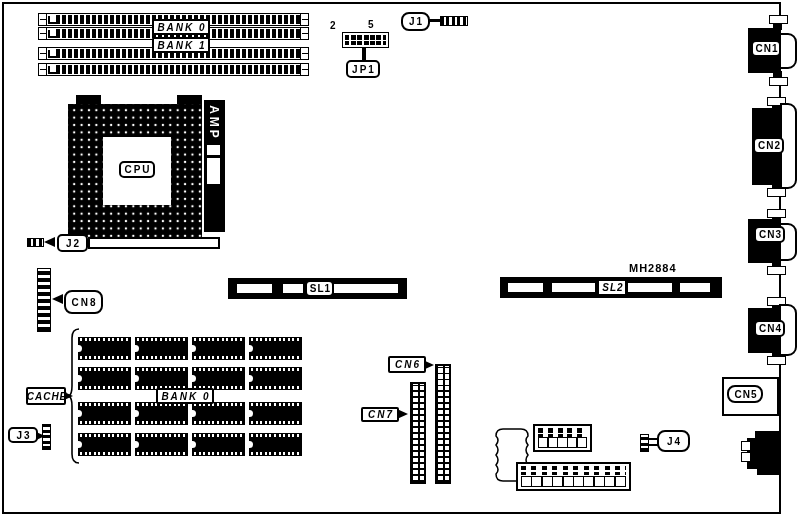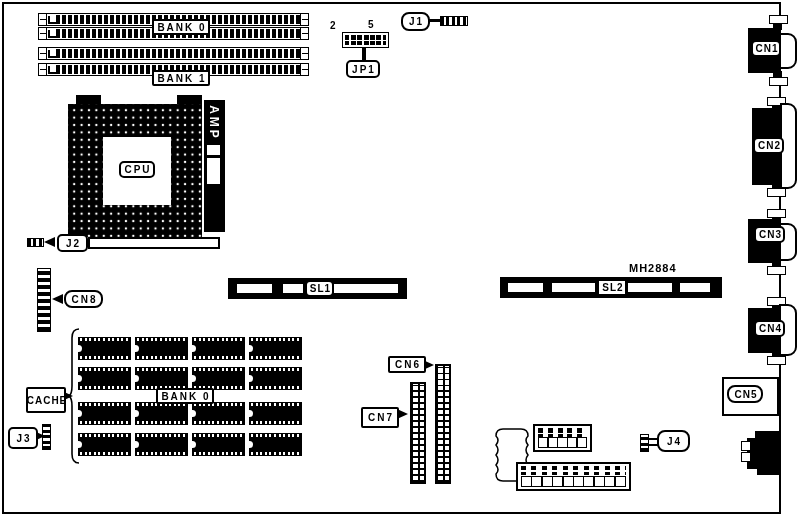--- a/index.html
+++ b/index.html
@@ -8,21 +8,21 @@
   #board *{box-sizing:border-box;}
   .abs{position:absolute;}
 
   
   #outline{left:2px;top:2px;width:779px;height:512px;border:2px solid #000;}
 
   
   .lbl{background:#fff;border:2px solid #000;border-radius:5px;display:flex;
        align-items:center;justify-content:center;font-weight:bold;font-size:10px;
        letter-spacing:2px;padding-left:2px;white-space:nowrap;z-index:6;color:#000;}
-  .lbl.sq{border-radius:2px;}
+  .lbl.sq{border-radius:2px;font-style:italic;}
   .lbl.pill{border-radius:8px;}
   .tiny{font-weight:bold;font-size:10px;color:#000;z-index:6;}
   .part{font-weight:bold;font-size:11px;letter-spacing:1px;color:#000;}
 
   
   .arr{width:0;height:0;z-index:5;}
   .arr.r{border-top:5px solid transparent;border-bottom:5px solid transparent;border-left:11px solid #000;}
   .arr.l{border-top:5px solid transparent;border-bottom:5px solid transparent;border-right:11px solid #000;}
   .lead{background:#000;z-index:5;}
 
@@ -121,21 +121,21 @@
       <div class="hatch"></div>
       <div class="scr"></div>
     </div>
   <div class="abs simm" style="top:63px">
       <div class="sc"></div>
       <div class="latch"></div>
       <div class="hatch"></div>
       <div class="scr"></div>
     </div>
   <div class="abs lbl sq" style="left:152px;top:19px;width:58px;height:16px">BANK 0</div>
-  <div class="abs lbl sq" style="left:152px;top:70px;width:58px;height:16px">BANK 1</div>
+  <div class="abs lbl sq" style="left:152px;top:37px;width:58px;height:16px">BANK 1</div>
 
   <div class="abs tiny" style="left:330px;top:20px">2</div>
   <div class="abs tiny" style="left:368px;top:19px">5</div>
   <div id="jp1-header" class="abs"></div>
   <div class="abs lead" style="left:362px;top:47px;width:4px;height:14px"></div>
   <div class="abs lbl" style="left:346px;top:60px;width:34px;height:18px">JP1</div>
 
   <div class="abs lbl pill" style="left:401px;top:12px;width:29px;height:19px">J1</div>
   <div class="abs lead" style="left:429px;top:19px;width:12px;height:3px"></div>
   <div class="abs hstripe" style="left:440px;top:16px;width:28px;height:10px"></div>
@@ -152,21 +152,21 @@
   <div class="abs amp-slot" style="left:207px;top:158px;width:13px;height:26px"></div>
 
   <div class="abs" style="left:88px;top:237px;width:132px;height:12px;border:2px solid #000;background:#fff;z-index:2"></div>
 
   <div class="abs hstripe" style="left:27px;top:238px;width:17px;height:9px"></div>
   <div class="abs arr l" style="left:44px;top:237px"></div>
   <div class="abs lbl" style="left:57px;top:234px;width:31px;height:18px">J2</div>
 
   <div class="abs vstripe4" style="left:37px;top:268px;width:14px;height:64px"></div>
   <div class="abs arr l" style="left:52px;top:294px"></div>
-  <div class="abs lbl pill" style="left:64px;top:290px;width:39px;height:18px">CN8</div>
+  <div class="abs lbl pill" style="left:64px;top:290px;width:39px;height:24px">CN8</div>
 
   <div class="abs slot-bar" style="left:228px;top:278px;width:179px;height:21px">
     <div class="slot-seg" style="left:9px;top:6px;width:35px;height:9px"></div>
     <div class="slot-seg" style="left:55px;top:6px;width:20px;height:9px"></div>
     <div class="slot-seg" style="left:106px;top:6px;width:64px;height:9px"></div>
   </div>
   <div class="abs lbl" style="left:305px;top:280px;width:29px;height:17px;letter-spacing:1px">SL1</div>
 
   <div class="abs slot-bar" style="left:500px;top:277px;width:222px;height:21px">
     <div class="slot-seg" style="left:8px;top:6px;width:35px;height:9px"></div>
@@ -232,32 +232,32 @@
       </div>
     <div class="chip">
         <span class="notch"></span>
       </div>
   </div>
   <div class="abs lbl sq" style="left:156px;top:388px;width:58px;height:16px">BANK 0</div>
 
   <svg class="abs" style="left:68px;top:328px;z-index:2" width="12" height="136">
     <path d="M11,1 Q4,1 4,10 L4,58 Q4,66 1,68 Q4,70 4,78 L4,126 Q4,135 11,135" fill="none" stroke="#000" stroke-width="1.6"></path>
   </svg>
-  <div class="abs lbl sq" style="left:26px;top:387px;width:40px;height:26px;letter-spacing:1px">CACHE</div>
+  <div class="abs lbl sq" style="left:26px;top:387px;width:40px;height:18px;letter-spacing:1px">CACHE</div>
   <div class="abs arr r" style="left:62px;top:391px"></div>
 
-  <div class="abs lbl" style="left:8px;top:427px;width:30px;height:22px">J3</div>
+  <div class="abs lbl" style="left:8px;top:427px;width:30px;height:16px">J3</div>
   <div class="abs arr r" style="left:34px;top:431px"></div>
   <div class="abs vstripe" style="left:42px;top:424px;width:9px;height:26px"></div>
 
   <div class="abs pinhdr" style="left:435px;top:364px;width:16px;height:120px"></div>
   <div class="abs lbl sq" style="left:388px;top:356px;width:38px;height:17px">CN6</div>
   <div class="abs arr r" style="left:423px;top:360px"></div>
   <div class="abs pinhdr" style="left:410px;top:382px;width:16px;height:102px"></div>
-  <div class="abs lbl sq" style="left:361px;top:407px;width:38px;height:21px">CN7</div>
+  <div class="abs lbl sq" style="left:361px;top:407px;width:38px;height:15px">CN7</div>
   <div class="abs arr r" style="left:397px;top:409px"></div>
 
   <svg class="abs" style="left:492px;top:427px;z-index:2" width="40" height="56">
     <path d="M11,2 H29 Q36,2 36,9 Q32,13 36,18 Q32,23 36,28 Q32,33 36,38 Q32,43 36,47 Q36,54 29,54 H11 Q4,54 4,47 Q8,43 4,38 Q8,33 4,28 Q8,23 4,18 Q8,13 4,9 Q4,2 11,2 Z" fill="#fff" stroke="#000" stroke-width="1.5"></path>
   </svg>
 
   <div class="abs term" style="left:533px;top:424px;width:59px;height:28px">
     <div class="pins"></div>
     <div class="cells"></div>
   </div>

